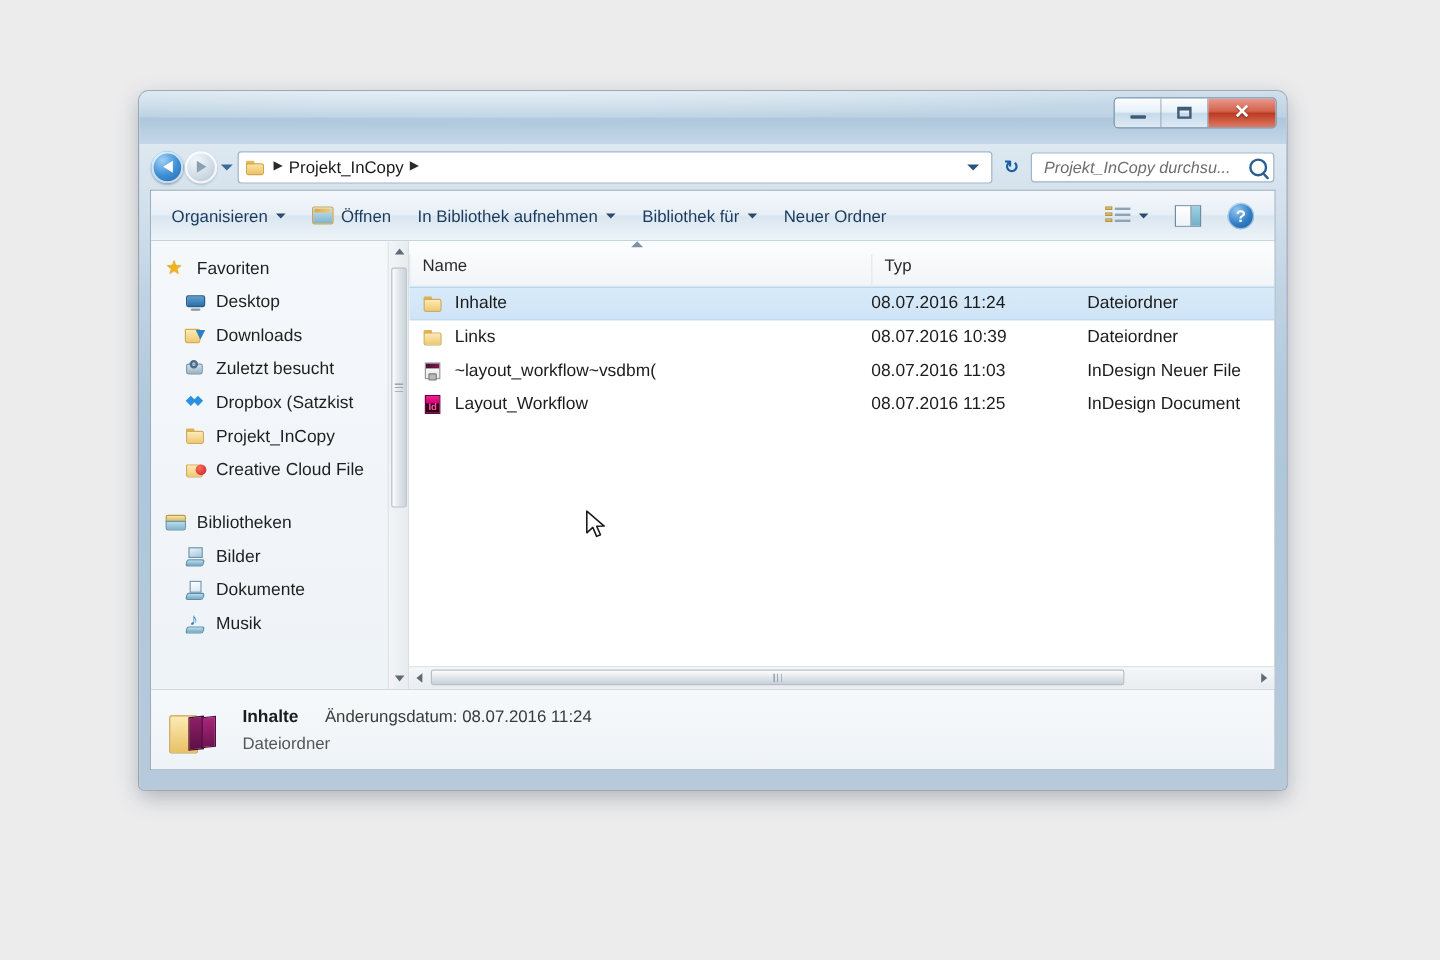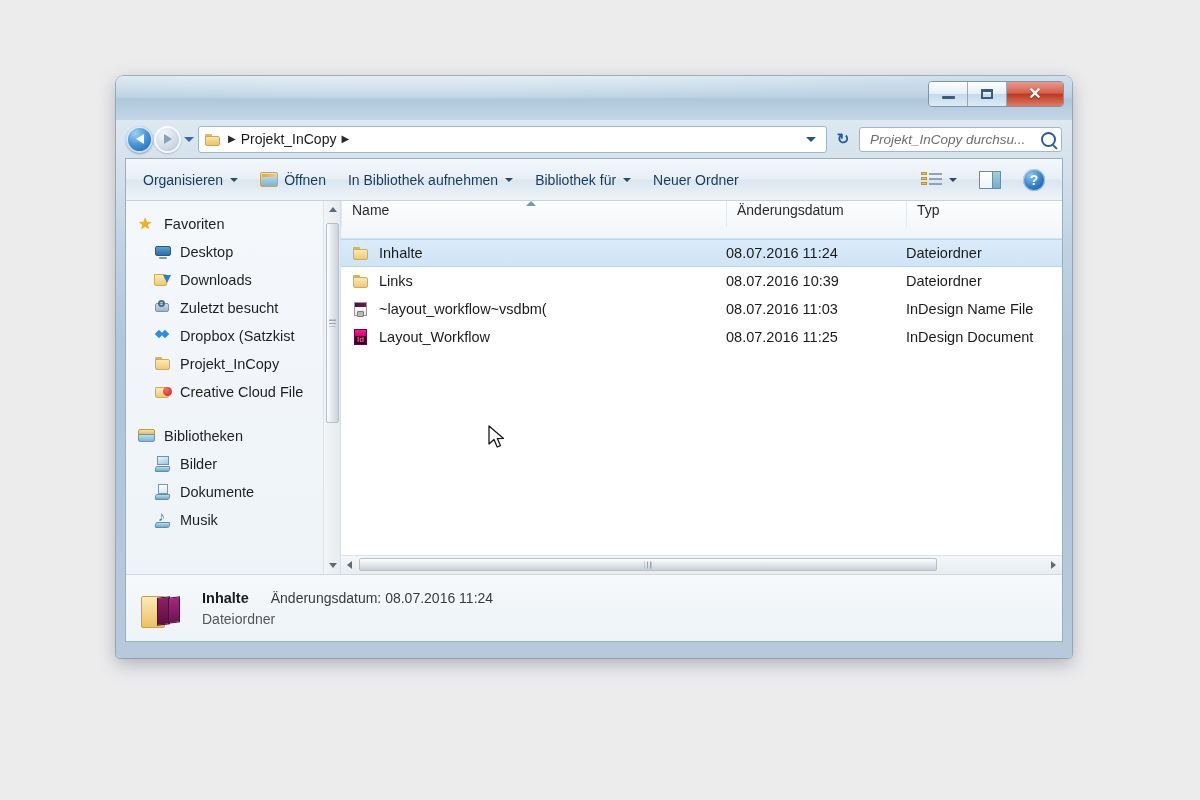--- a/index.html
+++ b/index.html
@@ -615,21 +615,21 @@
     flex-direction: column;
     min-width: 0;
     background: #fff;
     position: relative;
   }
   #col-header {
     height: 37px;
     background: linear-gradient(180deg,#fcfdfe 0%,#f2f5f8 100%);
     border-bottom: 1px solid #dbe3ea;
     display: flex;
-    align-items: flex-start;
+    align-items: flex-end;
     flex: none;
     position: relative;
   }
   .col {
     font-size: 14px;
     color: #2b2b2b;
     padding: 0 0 8px 10px;
     border-left: 1px solid #e2e8ee;
     box-sizing: border-box;
     height: 26px;
@@ -1017,21 +1017,20 @@
           <div class="sb-arrow sb-bottom">
             <span class="sb-down"></span>
           </div>
         </div>
       </div>
 
       <div id="file-pane">
         <div id="col-header">
           <div id="sort-marker"></div>
           <div class="col col-name">Name</div>
-          <div class="col col-date">Änderungsdatum</div>
           <div class="col col-type">Typ</div>
         </div>
 
         <div id="rows">
 
           <div class="row selected">
             <div class="cell-name">
               <span class="file-ico fi-folder"></span>
               <span>Inhalte</span>
             </div>
@@ -1049,21 +1048,21 @@
           </div>
 
           <div class="row">
             <div class="cell-name">
               <span class="file-ico fi-lock">
                 <span class="padlock"></span>
               </span>
               <span>~layout_workflow~vsdbm(</span>
             </div>
             <div class="cell-date">08.07.2016 11:03</div>
-            <div class="cell-type">InDesign Name File</div>
+            <div class="cell-type">InDesign Neuer File</div>
           </div>
 
           <div class="row">
             <div class="cell-name">
               <span class="file-ico fi-indd">
                 <span class="id-mark">Id</span>
               </span>
               <span>Layout_Workflow</span>
             </div>
             <div class="cell-date">08.07.2016 11:25</div>

